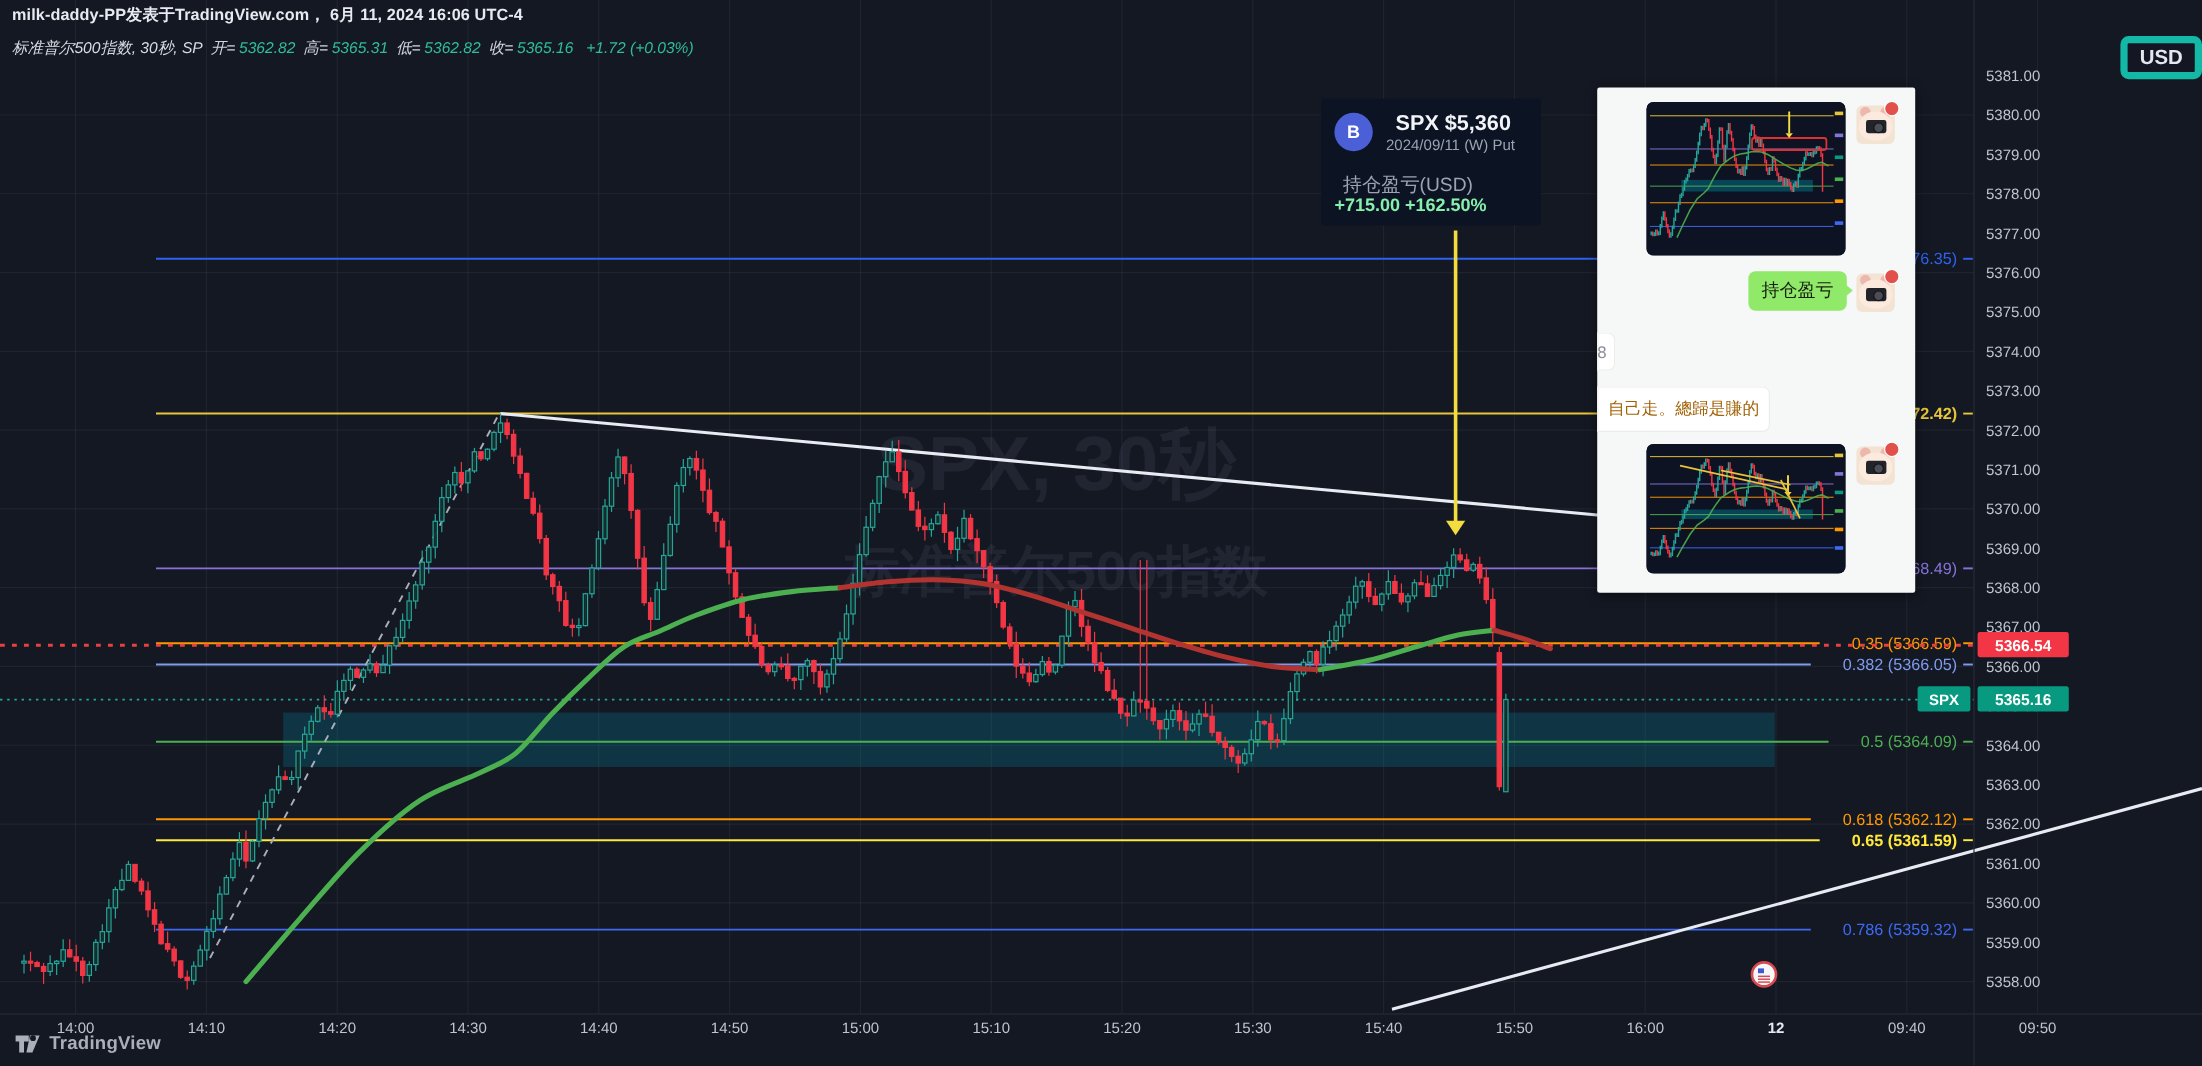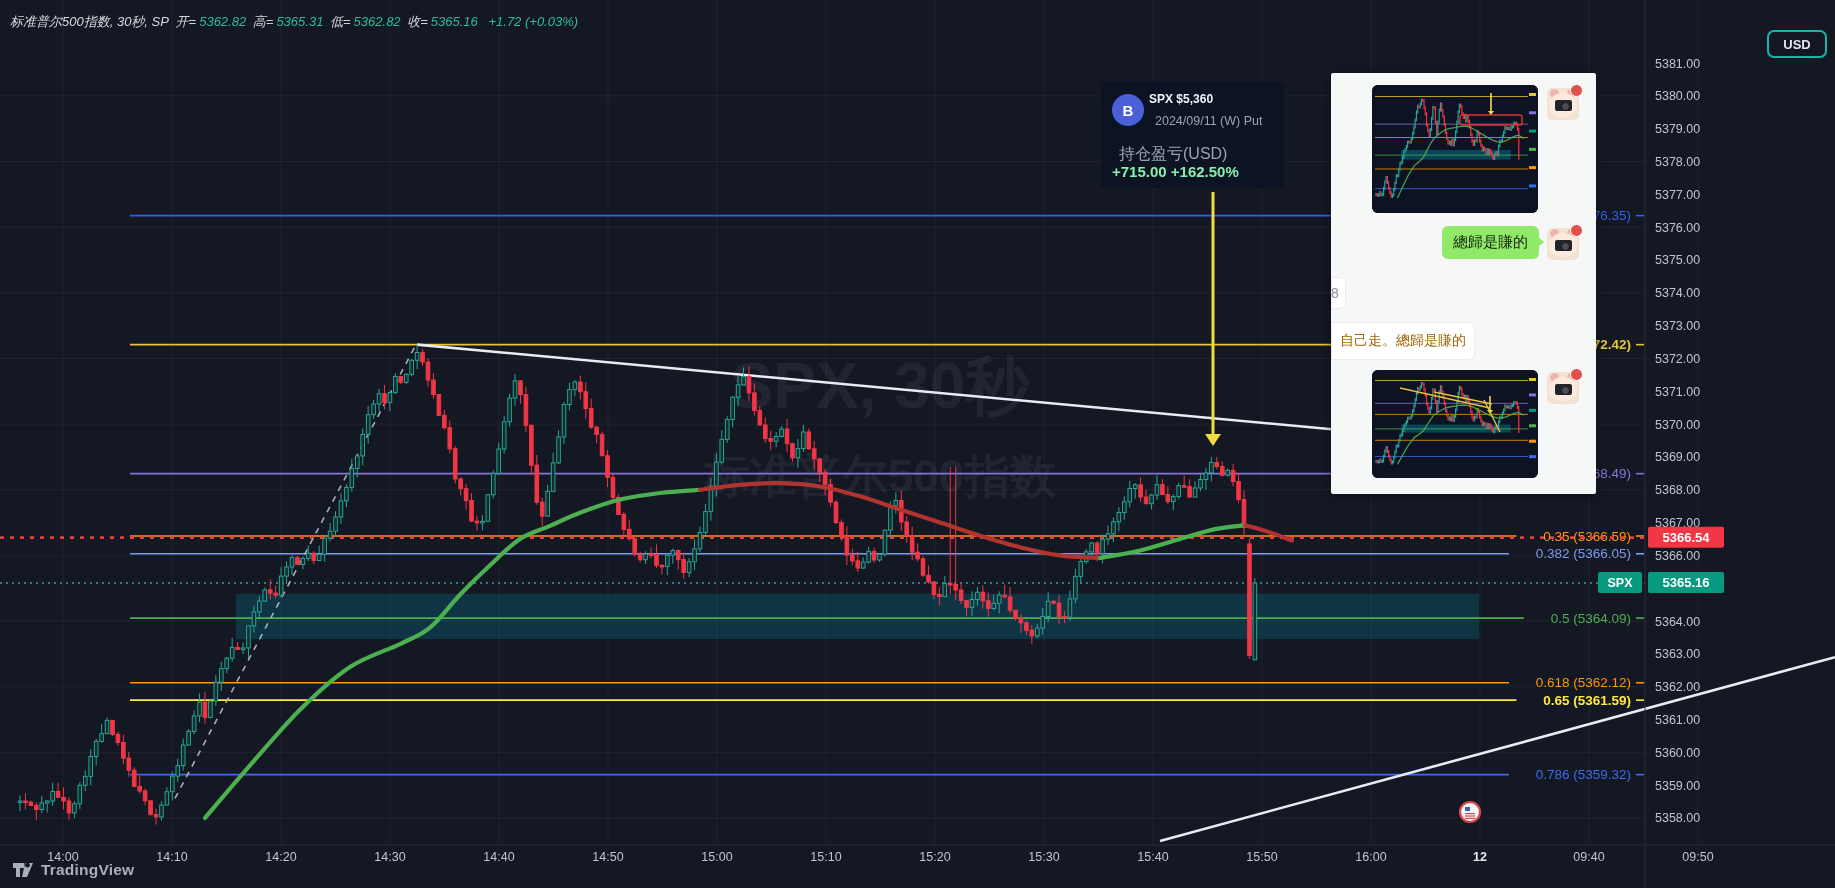--- a/index.html
+++ b/index.html
@@ -9,28 +9,28 @@
   
   #header{position:absolute;left:10px;top:4px;z-index:5;}
   #author-line{font-size:13.5px;font-weight:700;color:#e7eaf0;letter-spacing:.1px;}
   #legend{margin-top:9px;font-size:13px;color:#d7dbe2;font-style:italic;}
   #legend .lab{color:#cfd3da;}
   #legend .val{color:#2fbc9c;font-weight:400;}
   #legend .chg{color:#2fbc9c;margin-left:4px;}
   #legend span{margin-right:3px;}
   
   #usd-btn{position:absolute;left:1767px;top:30px;width:56px;height:24px;z-index:5;
-    border:2px solid #14b8a6;border-radius:7px;color:#e4e7ee;font-size:13px;font-weight:700;
+    border:6px solid #14b8a6;border-radius:7px;color:#e4e7ee;font-size:17px;font-weight:700;
     display:flex;align-items:center;justify-content:center;background:rgba(20,24,35,.6);cursor:pointer;}
   
   #callout{position:absolute;left:1101px;top:82px;width:183px;height:106px;z-index:6;
     background:rgba(13,19,35,.96);border-radius:3px;padding:0;}
   #callout .badge{position:absolute;left:11px;top:12px;width:32px;height:32px;border-radius:50%;
     background:#4b5fd6;color:#fff;font-size:15px;font-weight:700;display:flex;align-items:center;justify-content:center;}
-  #callout .title{position:absolute;left:48px;top:10px;font-size:12px;font-weight:700;color:#f2f4f8;white-space:nowrap;}
+  #callout .title{position:absolute;left:62px;top:10px;font-size:18px;font-weight:700;color:#f2f4f8;white-space:nowrap;}
   #callout .subtitle{position:absolute;left:54px;top:32px;font-size:12.5px;color:#9ba3b4;white-space:nowrap;}
   #callout .pnl-label{position:absolute;left:18px;top:62px;font-size:16px;color:#9ba3b4;}
   #callout .pnl-value{position:absolute;left:11px;top:81px;font-size:15px;font-weight:700;color:#86efac;white-space:nowrap;}
   
   #chat-panel{position:absolute;left:1331px;top:73px;width:265px;height:421px;background:#f6f7f7;
     z-index:7;border-radius:2px;box-shadow:0 2px 10px rgba(0,0,0,.45);}
   .thumb{position:absolute;border-radius:6px;overflow:hidden;background:#0d1322;cursor:pointer;}
   #thumb-1{left:41px;top:12px;width:166px;height:128px;}
   #thumb-2{left:41px;top:297px;width:166px;height:108px;}
   .avatar{position:absolute;width:32px;height:32px;border-radius:5px;background:#f3e3d3;overflow:visible;}
@@ -654,20 +654,21 @@
         <rect x="1598" y="571.9638400000048" width="44" height="21" fill="#089981" rx="2"></rect>
         <text x="1620" y="587.4638400000048" text-anchor="middle" font-size="12.5" font-weight="700" fill="#fff">SPX</text>
       </g>
       <g>
         <rect x="1648" y="571.9638400000048" width="76" height="21" fill="#089981" rx="2"></rect>
         <text x="1686" y="587.4638400000048" text-anchor="middle" font-size="13" font-weight="700" fill="#fff">5365.16</text>
       </g>
     </svg>
 
   <div id="header">
+    <div id="author-line">milk-daddy-PP发表于TradingView.com， 6月 11, 2024 16:06 UTC-4</div>
     <div id="legend">
       <span>标准普尔500指数, 30秒, SP</span>
       <span class="lab">开=</span><span class="val">5362.82</span>
       <span class="lab">高=</span><span class="val">5365.31</span>
       <span class="lab">低=</span><span class="val">5362.82</span>
       <span class="lab">收=</span><span class="val">5365.16</span>
       <span class="chg">+1.72 (+0.03%)</span>
     </div>
   </div>
 
@@ -819,21 +820,21 @@
         </svg>
     </div>
     <div id="avatar-1" class="avatar">
       <div class="ear l"></div>
         <div class="ear r"></div>
       <div class="face"></div>
       <div class="cam"></div>
         <div class="lens"></div>
       <div class="badge"></div>
     </div>
-    <div id="bubble-green">總歸是賺的</div>
+    <div id="bubble-green">持仓盈亏</div>
     <div id="avatar-2" class="avatar">
       <div class="ear l"></div>
         <div class="ear r"></div>
       <div class="face"></div>
       <div class="cam"></div>
         <div class="lens"></div>
       <div class="badge"></div>
     </div>
     <div id="bubble-partial">8</div>
     <div id="bubble-white">自己走。總歸是賺的</div>

